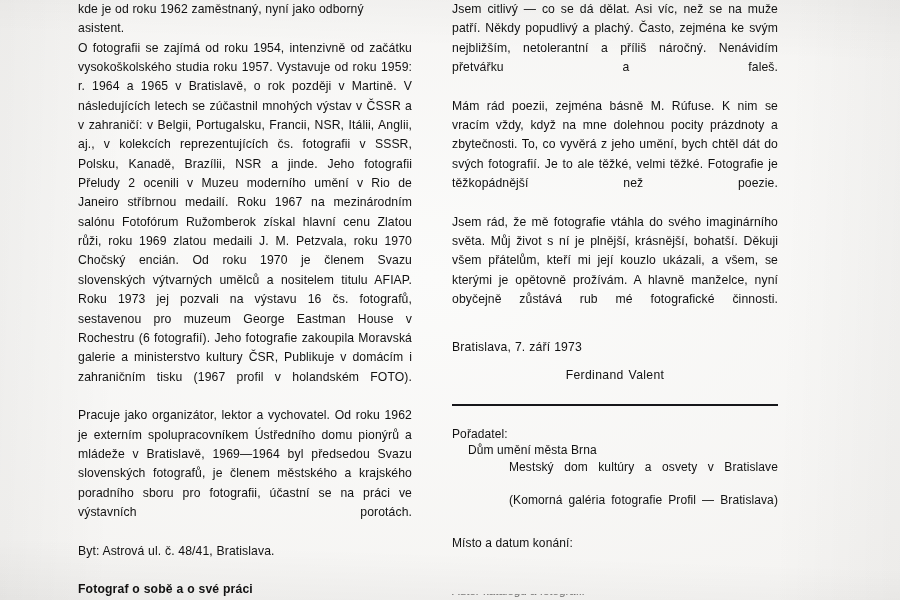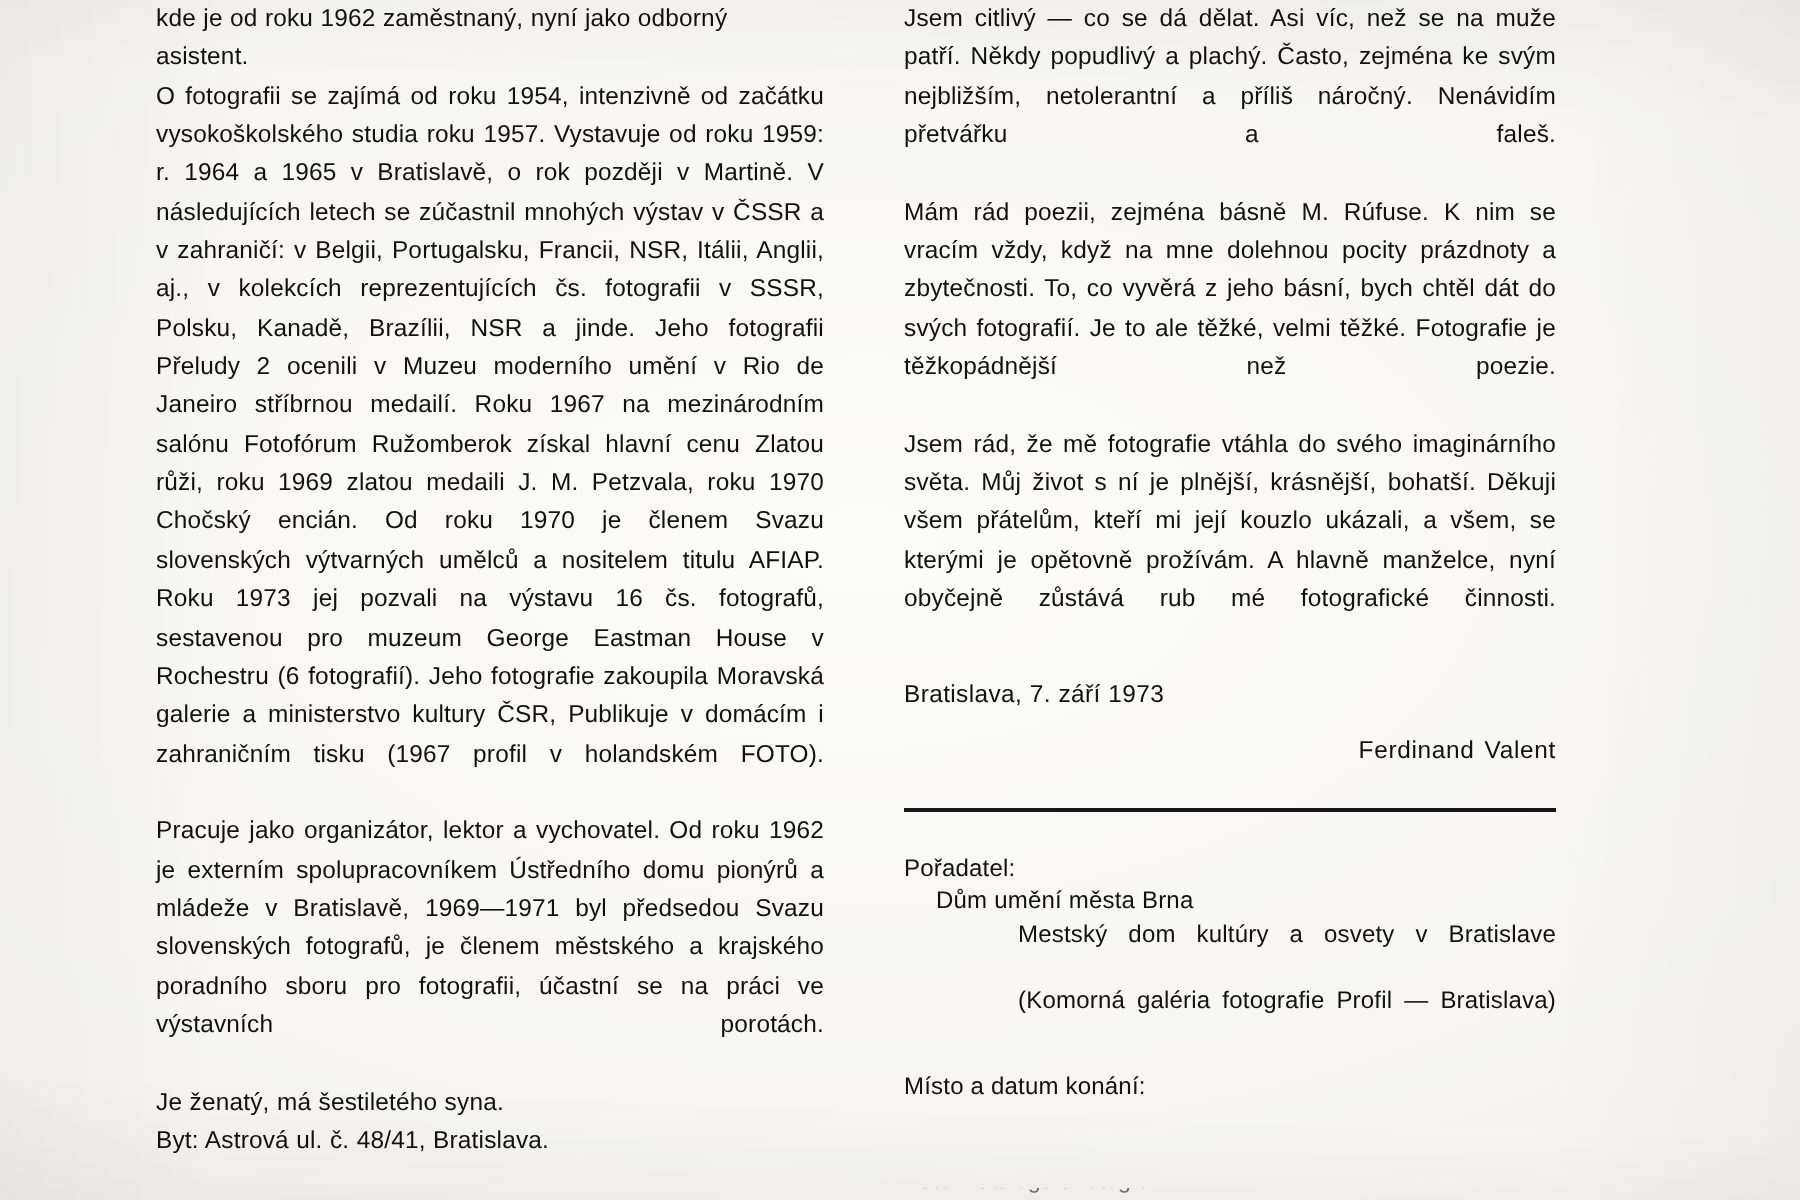--- a/index.html
+++ b/index.html
@@ -79,21 +79,21 @@
     font-weight: bold;
     letter-spacing: 0.15px;
     text-align: left;
   }
 
   .spacer-sm { height: 9px; }
   .spacer-md { height: 19px; }
 
   .signature {
     margin: 0;
-    text-align: right;
+    text-align: center;
     font-size: 12.2px;
     line-height: 19.35px;
     letter-spacing: 0.35px;
     word-spacing: 1.2px;
   }
 
   .place-date {
     margin: 0;
     text-align: left;
     font-size: 12.2px;
@@ -160,37 +160,36 @@
 <div class="paper"></div>
 
 <div class="page">
 
   <div class="column col-left">
 
     <p class="para nojustify">kde je od roku 1962 zaměstnaný, nyní jako odborný asistent.</p>
 
     <p class="para">O fotografii se zajímá od roku 1954, intenzivně od začátku vysokoškolského studia roku 1957. Vystavuje od roku 1959: r. 1964 a 1965 v Bratislavě, o rok později v Martině. V následujících letech se zúčastnil mnohých výstav v ČSSR a v zahraničí: v Belgii, Portugalsku, Francii, NSR, Itálii, Anglii, aj., v kolekcích reprezentujících čs. fotografii v SSSR, Polsku, Kanadě, Brazílii, NSR a jinde. Jeho fotografii Přeludy 2 ocenili v Muzeu moderního umění v Rio de Janeiro stříbrnou medailí. Roku 1967 na mezinárodním salónu Fotofórum Ružomberok získal hlavní cenu Zlatou růži, roku 1969 zlatou medaili J. M. Petzvala, roku 1970 Chočský encián. Od roku 1970 je členem Svazu slovenských výtvarných umělců a nositelem titulu AFIAP. Roku 1973 jej pozvali na výstavu 16 čs. fotografů, sestavenou pro muzeum George Eastman House v Rochestru (6 fotografií). Jeho fotografie zakoupila Moravská galerie a ministerstvo kultury ČSR, Publikuje v domácím i zahraničním tisku (1967 profil v holandském FOTO).</p>
 
-    <p class="para">Pracuje jako organizátor, lektor a vychovatel. Od roku 1962 je externím spolupracovníkem Ústředního domu pionýrů a mládeže v Bratislavě, 1969—1971 byl předsedou Svazu slovenských fotografů, je členem městského a krajského poradního sboru pro fotografii, účastní se na práci ve výstavních porotách.</p>
-
-    <p class="para nojustify">Je ženatý, má šestiletého syna.</p>
+    <p class="para">Pracuje jako organizátor, lektor a vychovatel. Od roku 1962 je externím spolupracovníkem Ústředního domu pionýrů a mládeže v Bratislavě, 1969—1964 byl předsedou Svazu slovenských fotografů, je členem městského a krajského poradního sboru pro fotografii, účastní se na práci ve výstavních porotách.</p>
+
 
     <p class="para nojustify">Byt: Astrová ul. č. 48/41, Bratislava.</p>
 
     <div class="spacer-md"></div>
 
     <h2 class="section-heading">Fotograf o sobě a o své práci</h2>
 
   </div>
 
   <div class="column col-right">
 
     <p class="para">Jsem citlivý — co se dá dělat. Asi víc, než se na muže patří. Někdy popudlivý a plachý. Často, zejména ke svým nejbližším, netolerantní a příliš náročný. Nenávidím přetvářku a faleš.</p>
 
-    <p class="para">Mám rád poezii, zejména básně M. Rúfuse. K nim se vracím vždy, když na mne dolehnou pocity prázdnoty a zbytečnosti. To, co vyvěrá z jeho básní, bych chtěl dát do svých fotografií. Je to ale těžké, velmi těžké. Fotografie je těžkopádnější než poezie.</p>
+    <p class="para">Mám rád poezii, zejména básně M. Rúfuse. K nim se vracím vždy, když na mne dolehnou pocity prázdnoty a zbytečnosti. To, co vyvěrá z jeho umění, bych chtěl dát do svých fotografií. Je to ale těžké, velmi těžké. Fotografie je těžkopádnější než poezie.</p>
 
     <p class="para">Jsem rád, že mě fotografie vtáhla do svého imaginárního světa. Můj život s ní je plnější, krásnější, bohatší. Děkuji všem přátelům, kteří mi její kouzlo ukázali, a všem, se kterými je opětovně prožívám. A hlavně manželce, nyní obyčejně zůstává rub mé fotografické činnosti.</p>
 
     <div class="spacer-sm"></div>
 
     <p class="place-date">Bratislava, 7. září 1973</p>
 
     <div class="spacer-sm"></div>
 
     <p class="signature">Ferdinand Valent</p>

